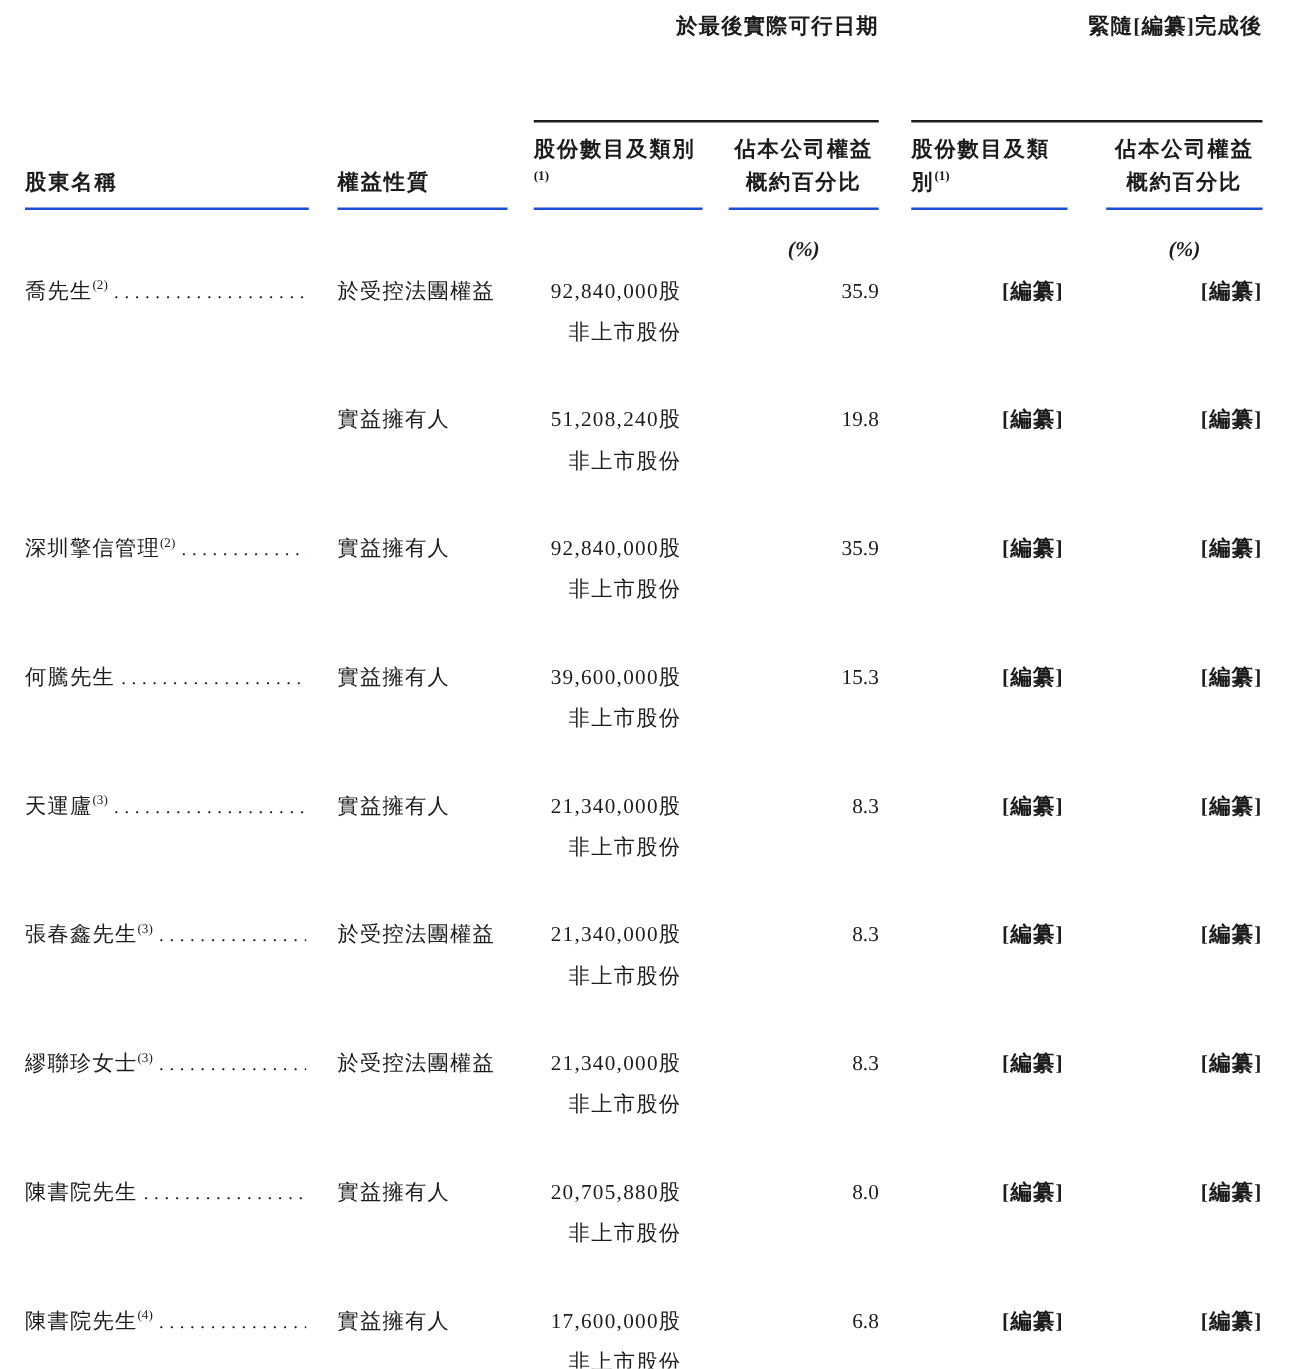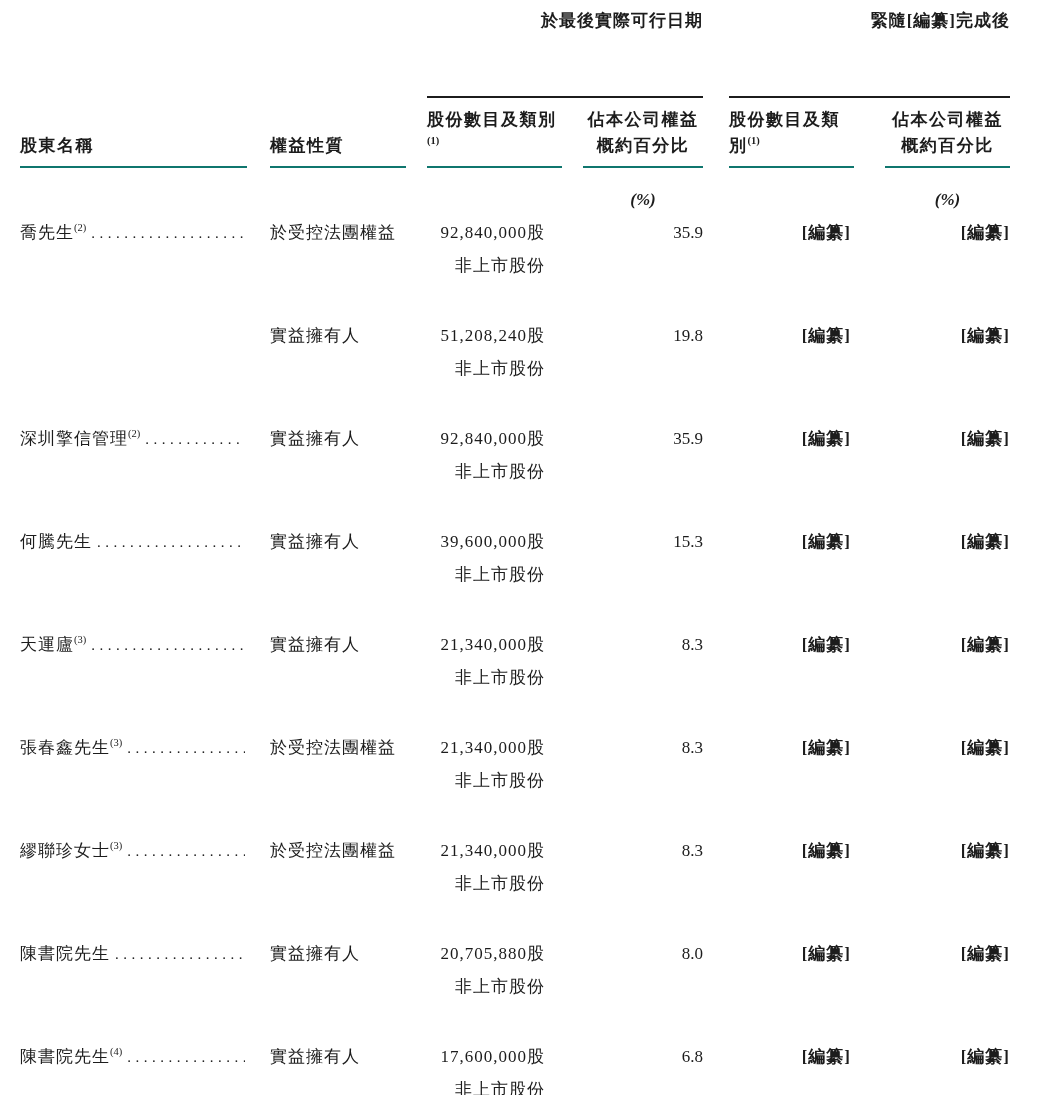--- a/index.html
+++ b/index.html
@@ -20,21 +20,21 @@
            text-align:center; border-bottom:2px solid #1c1c1c;
            font-weight:bold; letter-spacing:1px; padding-bottom:6px;gap:24px; }
   .group.g1 { width:276px; }
   .group.g2 { width:281px; }
   .group .ln { line-height:29px; white-space:nowrap; }
 
   
   .h2 { display:flex; height:70px; }
   .hcell { display:flex; }
   .hin { display:flex; flex-direction:column; justify-content:flex-end;
-         border-bottom:2px solid #0f766e; padding-bottom:7px;
+         border-bottom:2px solid #1d4ed8; padding-bottom:7px;
          font-weight:bold; letter-spacing:1.5px; line-height:26px; }
   .c1 { width:250px; } .c2 { width:157px; } .c3 { width:156px; }
   .c4 { width:146px; } .c5 { width:156px; } .c6 { width:125px; }
   .c1 .hin { width:227px; } .c2 .hin { width:136px; } .c3 .hin { width:135px; }
   .c4 .hin { width:120px; text-align:center; } .c5 .hin { width:125px; }
   .c6 .hin { width:125px; text-align:center; }
   sup { font-size:10.5px; letter-spacing:0; vertical-align:super; line-height:0; }
 
   
   .h3 { display:flex; height:48px; align-items:flex-end; padding-bottom:6px; }

